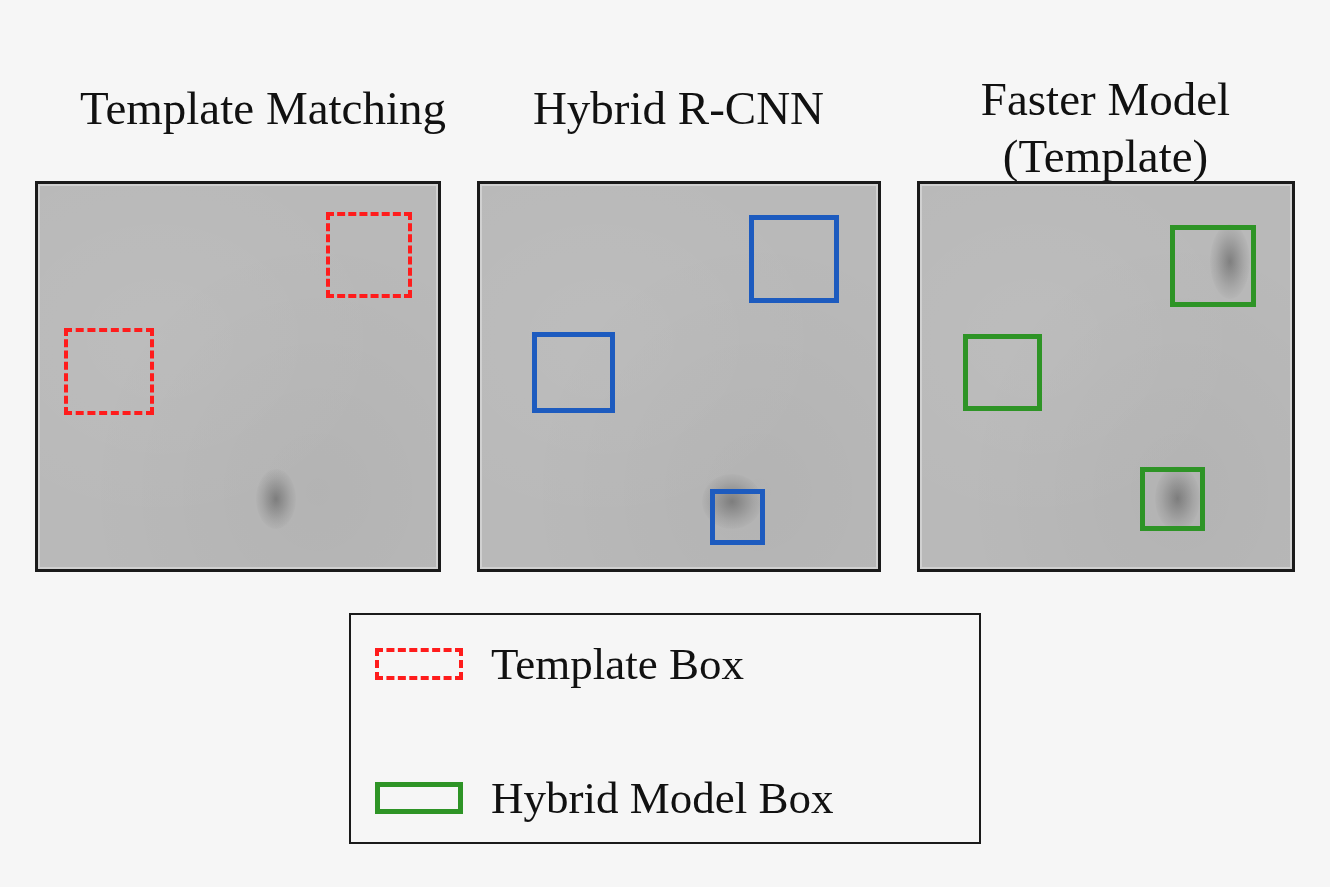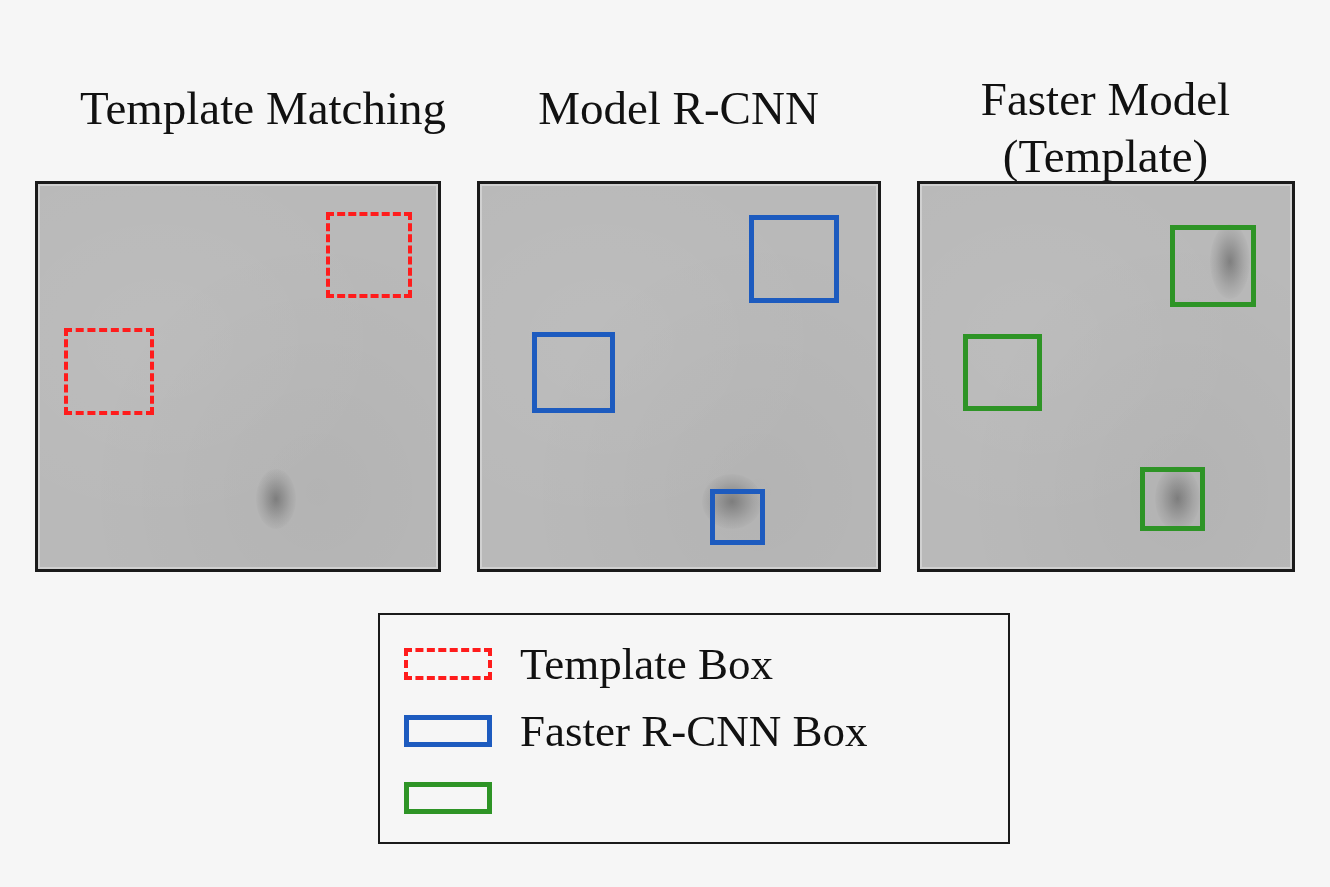--- a/index.html
+++ b/index.html
@@ -30,36 +30,36 @@
     .blob {
       position: absolute; border-radius: 50%;
       background: radial-gradient(ellipse at center, rgba(80,80,80,0.55) 0%, rgba(120,120,120,0.25) 50%, rgba(185,185,185,0) 75%);
     }
     .bbox { position: absolute; box-sizing: border-box; }
     .bbox.template { border: 4px dashed #ff1c1c; }
     .bbox.frcnn { border: 5px solid #1d5bbf; }
     .bbox.hybrid { border: 5px solid #2e9426; }
     .legend {
       position: absolute; left: 349px; top: 613px; width: 632px; height: 231px;
-      box-sizing: border-box; border: 2px solid #1a1a1a; background: #f6f6f6; margin-left: 29px;
+      box-sizing: border-box; border: 2px solid #1a1a1a; background: #f6f6f6;
     }
     .legend-row { position: absolute; left: 0; height: 60px; display: block; }
     .swatch { position: absolute; left: 24px; width: 88px; height: 32px; box-sizing: border-box; }
     .swatch.template { border: 4px dashed #ff1c1c; }
     .swatch.frcnn { border: 5px solid #1d5bbf; }
     .swatch.hybrid { border: 5px solid #2e9426; }
     .legend-label {
       position: absolute; left: 140px; font-size: 45px; line-height: 50px; white-space: nowrap; color: #111;
     }
   </style>
 </head>
 <body>
 
 <div class="title" style="left:53px; width:420px; top:82px;">Template Matching</div>
-<div class="title" style="left:477px; width:403px; top:82px;">Model R-CNN</div>
+<div class="title" style="left:477px; width:403px; top:82px;">Hybrid R-CNN</div>
 <div class="title" style="left:917px; width:377px; top:73px;">Faster Model</div>
 <div class="title" style="left:917px; width:377px; top:130px;">(Template)</div>
 
 <div class="panel" style="left:35px; top:181px; width:406px; height:391px;">
   <div class="inner"></div>
   <div class="blob" style="left:218px; top:285px; width:40px; height:60px;"></div>
   <div class="bbox template" style="left:288px; top:28px; width:86px; height:86px;"></div>
   <div class="bbox template" style="left:26px; top:144px; width:90px; height:87px;"></div>
 </div>
 
@@ -78,20 +78,17 @@
   <div class="bbox hybrid" style="left:250px; top:41px; width:86px; height:82px;"></div>
   <div class="bbox hybrid" style="left:43px; top:150px; width:79px; height:77px;"></div>
   <div class="bbox hybrid" style="left:220px; top:283px; width:65px; height:64px;"></div>
 </div>
 
 <div class="legend">
   <div class="legend-row" style="top:22px; width:100%;">
     <div class="swatch template" style="top:11px;"></div>
     <div class="legend-label" style="top:2px;">Template Box</div>
   </div>
-  <div class="legend-row" style="top:89px; width:100%;">
-    <div class="swatch frcnn" style="top:11px;"></div>
-    <div class="legend-label" style="top:2px;">Faster R-CNN Box</div>
-  </div>
   <div class="legend-row" style="top:156px; width:100%;">
     <div class="swatch hybrid" style="top:11px;"></div>
+    <div class="legend-label" style="top:2px;">Hybrid Model Box</div>
   </div>
 </div>
 
 </body></html>

